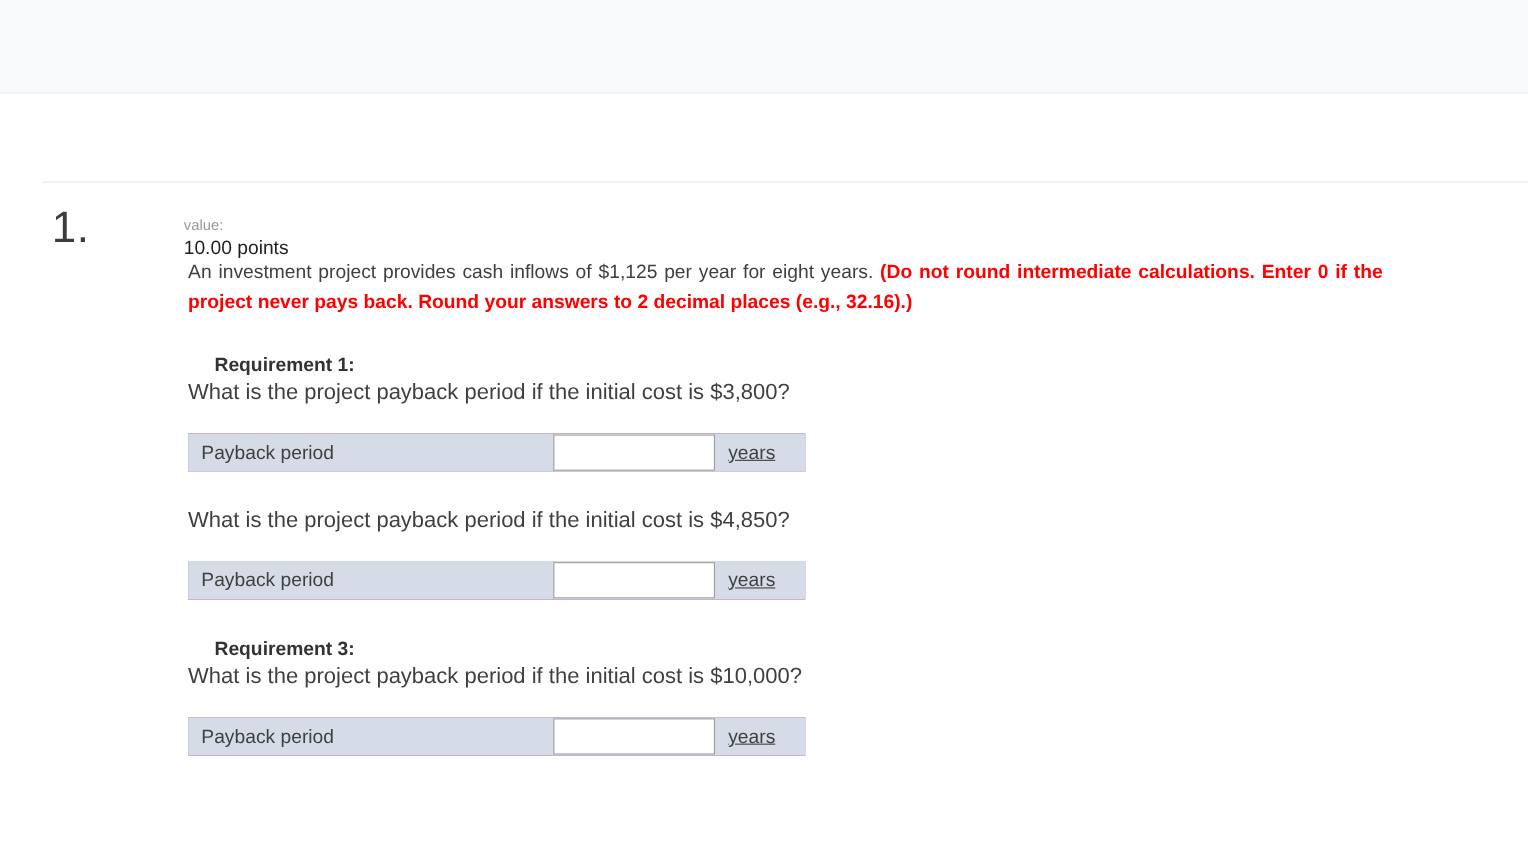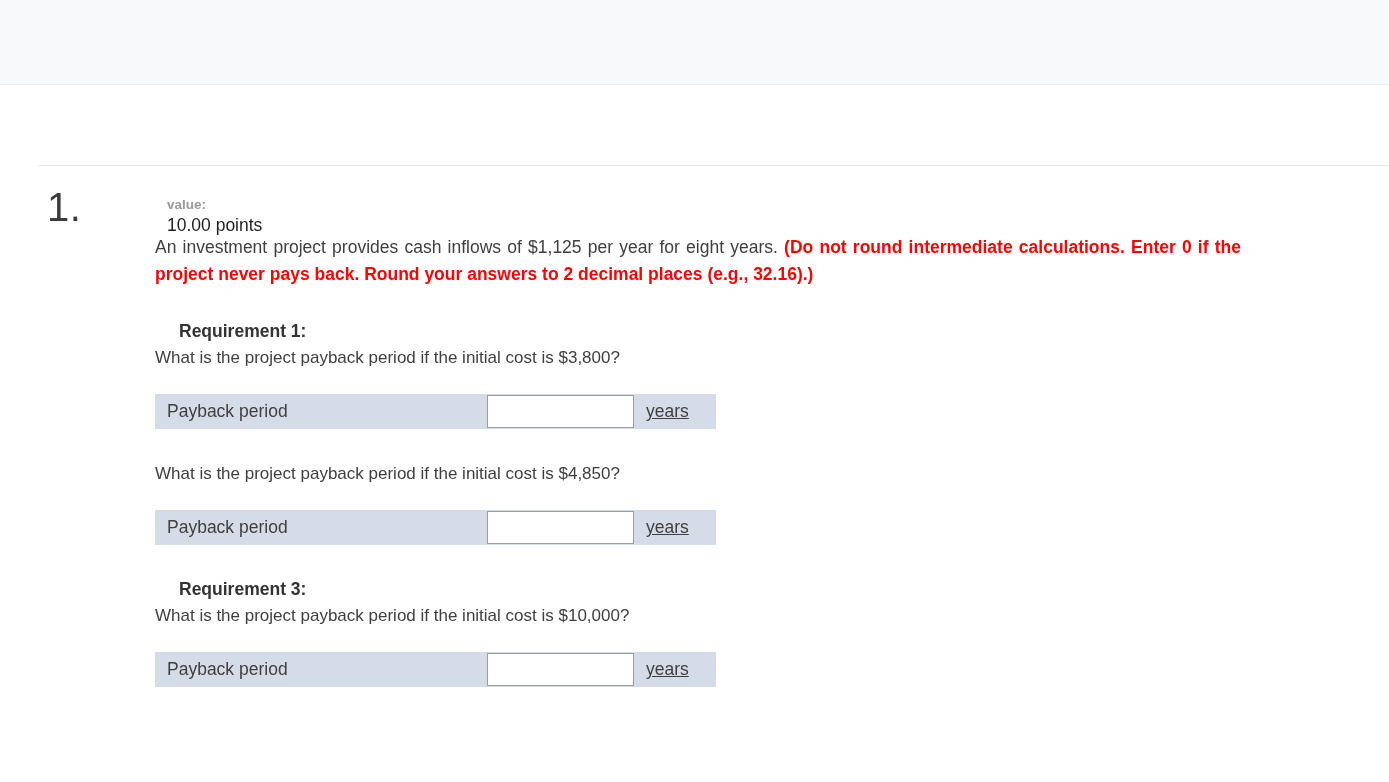--- a/index.html
+++ b/index.html
@@ -48,42 +48,42 @@
   }
   .q-value-block {
     position: absolute;
     left: 167px;
     top: 110px;
   }
   .q-value-label {
     font-size: 13.5px;
     line-height: 17px;
     color: #9a9a9a;
-    font-weight: 700;
+    font-weight: 400;
   }
   .q-value-amount {
     font-size: 17.5px;
     line-height: 23px;
     color: #1f1f1f;
     font-weight: 400;
     margin-top: 1px;
   }
   .header-rule {
     position: absolute;
     left: 38px;
     top: 165px;
     width: 1351px;
     height: 1px;
     background: #e8e8e8;
   }
 
   
   .q-body {
     position: absolute;
-    left: 155px;
+    left: 171px;
     top: 234px;
     width: 1086px;
   }
 
   .stem {
     font-size: 17.5px;
     line-height: 26.5px;
     color: #3f3f3f;
     text-align: justify;
     text-justify: inter-word;
@@ -98,21 +98,21 @@
     margin-top: 32px;
   }
   .req-title {
     font-size: 17.5px;
     line-height: 25px;
     color: #333333;
     font-weight: 700;
     margin-left: 24px;
   }
   .req-question {
-    font-size: 17px;
+    font-size: 20px;
     line-height: 25px;
     color: #3f3f3f;
     font-weight: 400;
     margin-top: 1px;
   }
 
   
   .answer-table {
     margin-top: 24px;
     border-collapse: collapse;

